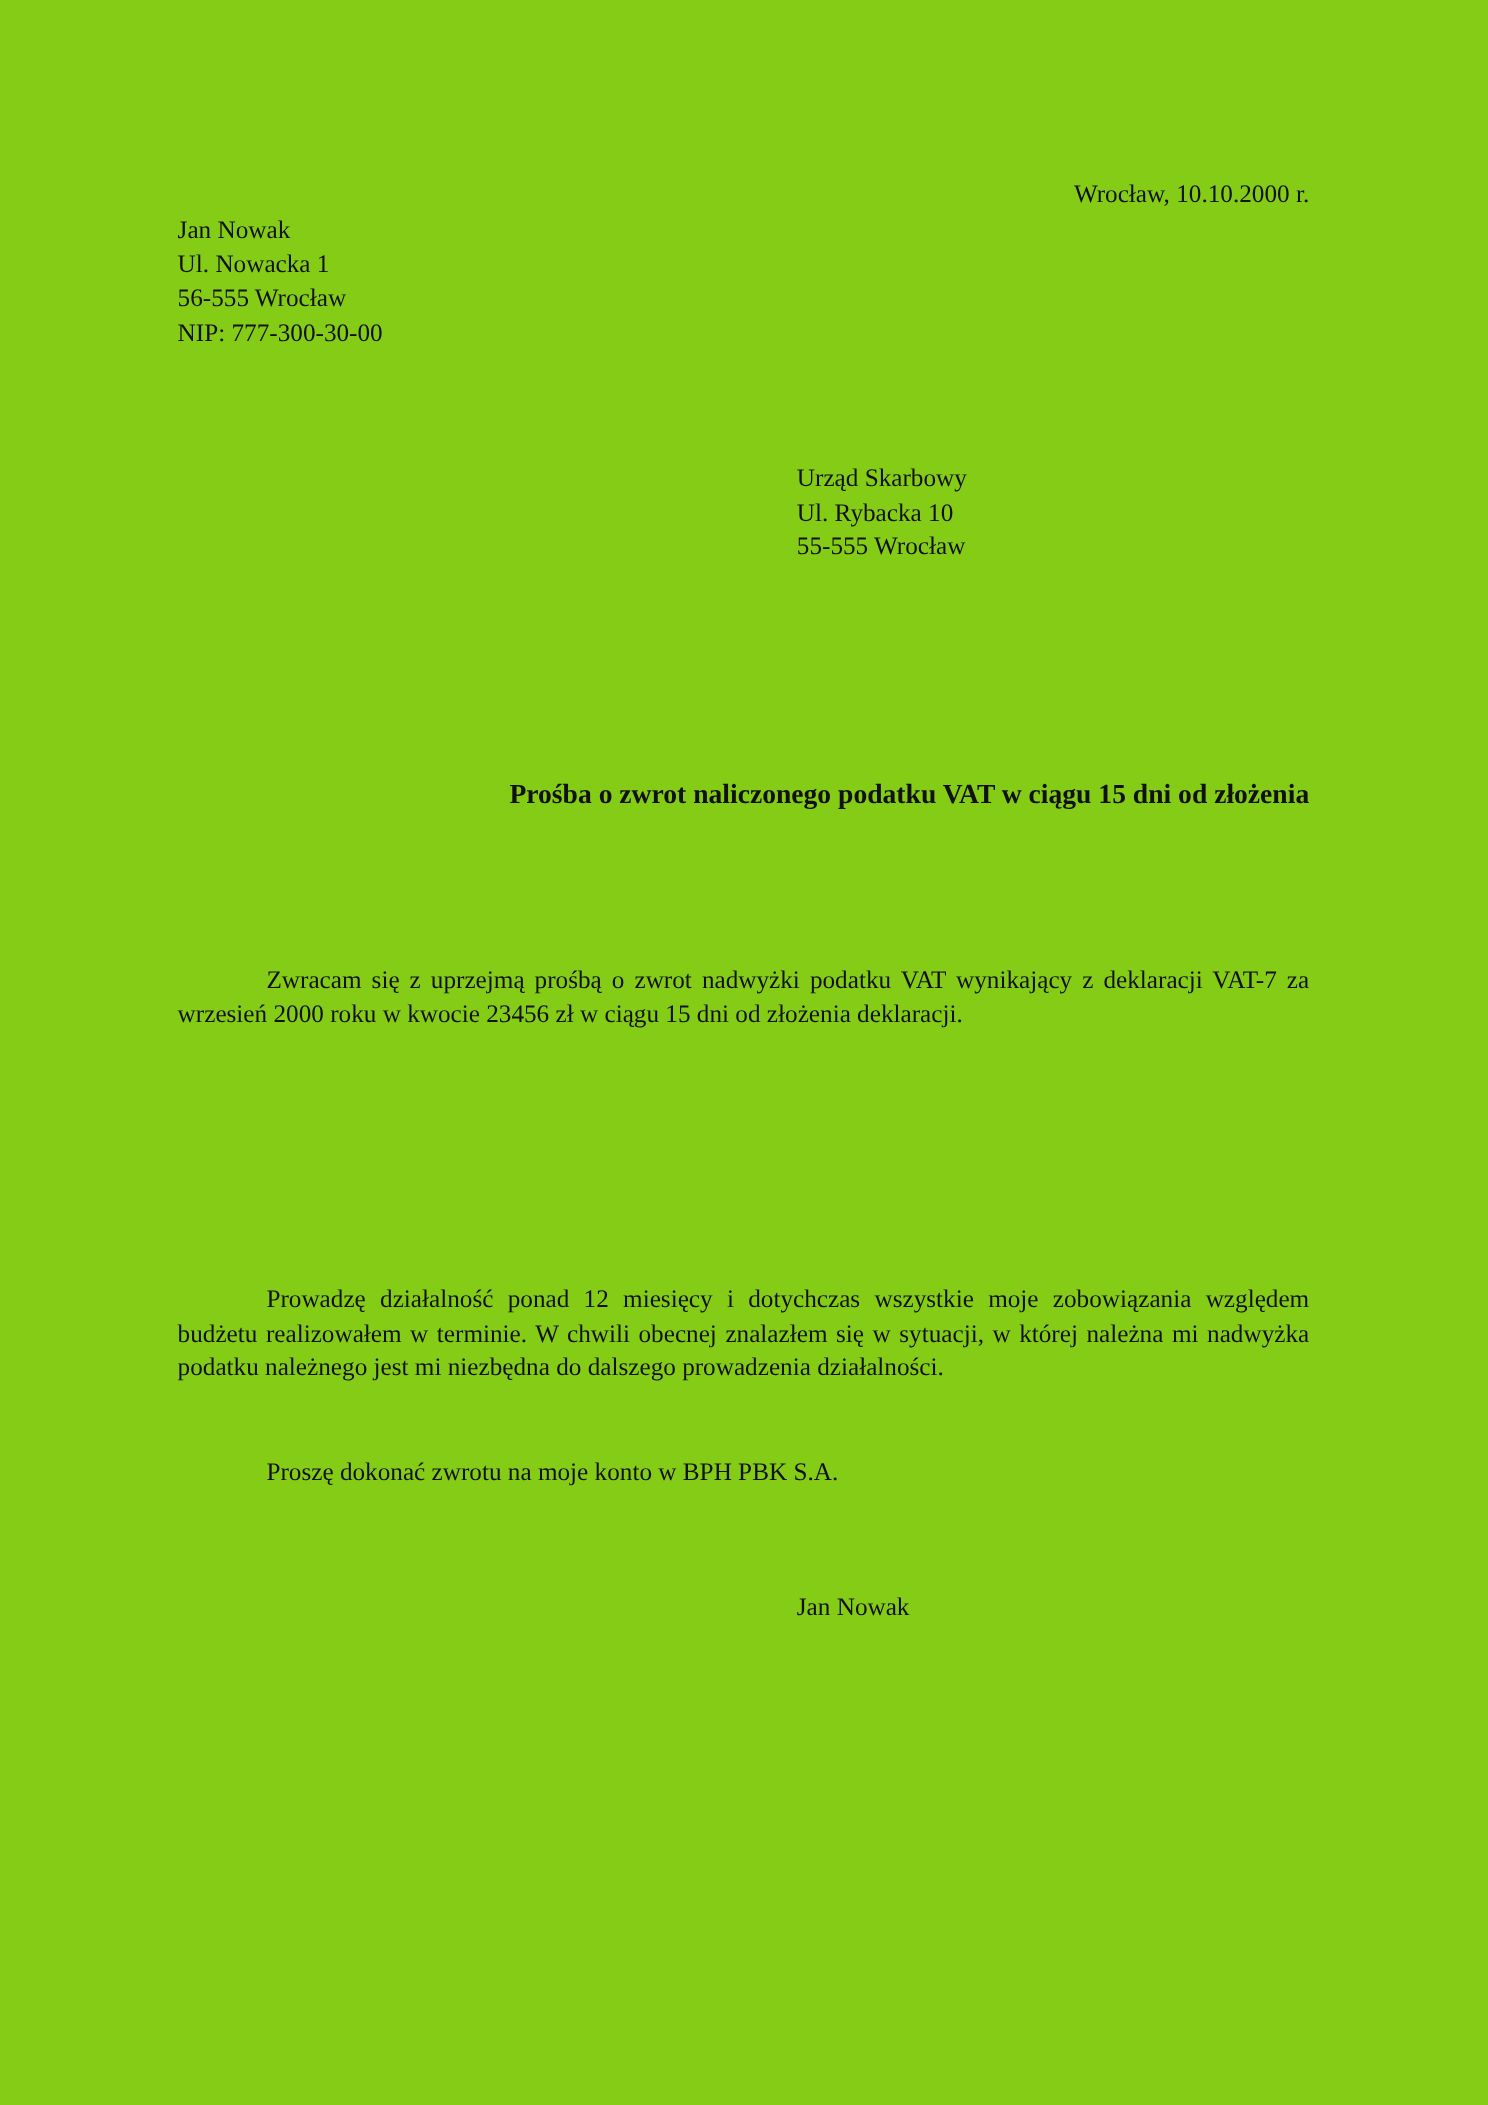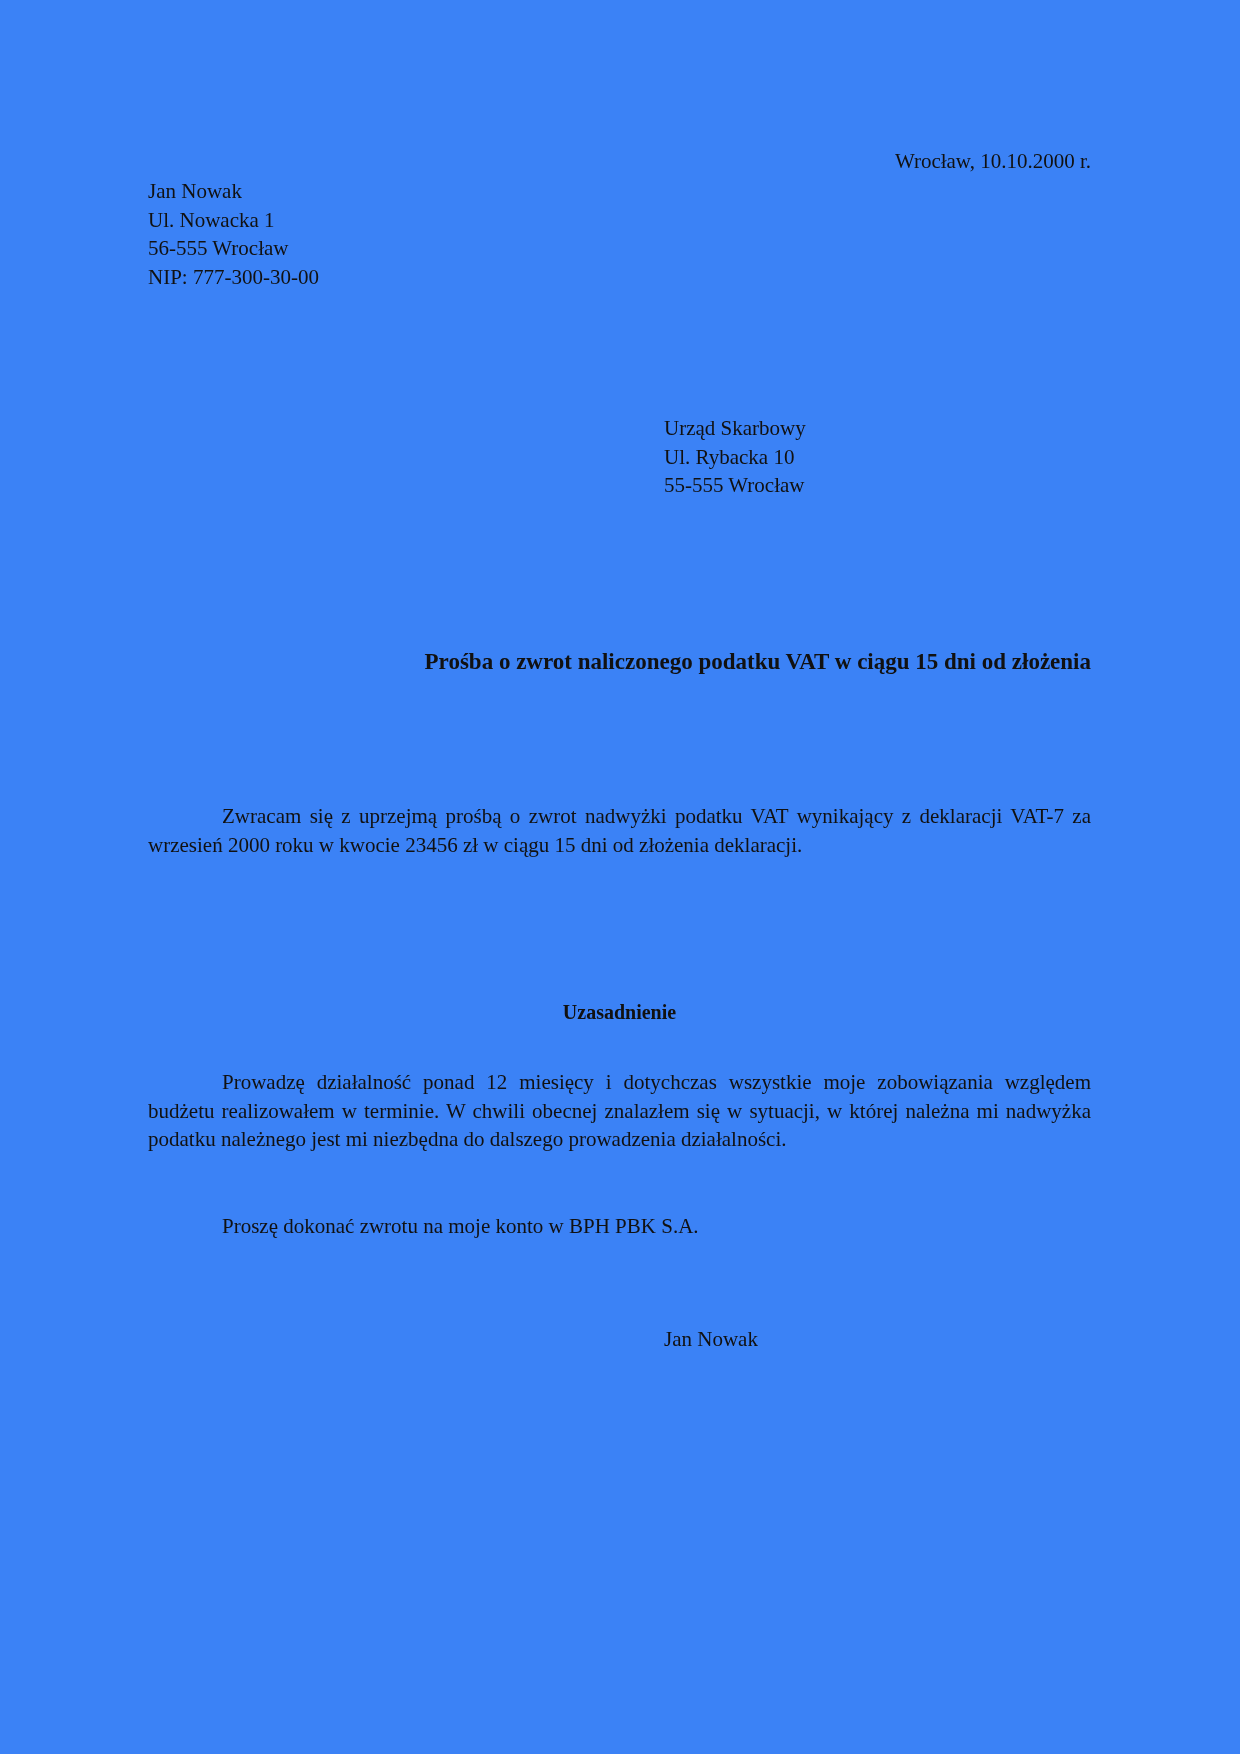--- a/index.html
+++ b/index.html
@@ -14,26 +14,26 @@
       overflow: hidden;
       font-family: "Liberation Serif", "DejaVu Serif", serif;
       color: #111111;
       font-size: 21px;
     }
     .page {
       position: absolute;
       left: 0; top: 0;
       width: 1240px;
       height: 1754px;
-      background: #3b82f6;
+      background: #84cc16;
     }
     .abs { position: absolute; white-space: nowrap; line-height: 28.5px; }
     .date { right: 149px; top: 147px; text-align: right; }
     .sender { left: 148px; top: 177px; }
-    .recipient { left: 664px; top: 414px; }
+    .recipient { left: 664px; top: 384px; }
     .line { display: block; }
     .title {
       position: absolute;
       left: 148px; width: 943px;
       top: 636px;
       text-align: right;
       font-weight: bold;
       font-size: 23px;
       line-height: 51px;
     }
@@ -77,21 +77,20 @@
     <span class="line">Ul. Rybacka 10</span>
     <span class="line">55-555 Wrocław</span>
   </div>
 
   <div class="title">
     <div>Prośba o zwrot naliczonego podatku VAT w ciągu 15 dni od złożenia</div>
   </div>
 
   <div class="para p1"><span class="indent"></span><span>Zwracam się z uprzejmą prośbą o zwrot nadwyżki podatku VAT wynikający z deklaracji VAT-7 za wrzesień 2000 roku w kwocie 23456 zł w ciągu 15 dni od złożenia deklaracji.</span></div>
 
-  <div class="heading">Uzasadnienie</div>
 
   <div class="para p2"><span class="indent"></span><span>Prowadzę działalność ponad 12 miesięcy i dotychczas wszystkie moje zobowiązania względem budżetu realizowałem w terminie. W chwili obecnej znalazłem się w sytuacji, w której należna mi nadwyżka podatku należnego jest mi niezbędna do dalszego prowadzenia działalności.</span></div>
 
   <div class="p3">Proszę dokonać zwrotu na moje konto w BPH PBK S.A.</div>
 
   <div class="abs signature">Jan Nowak</div>
 
 </div>
 
 </body></html>

